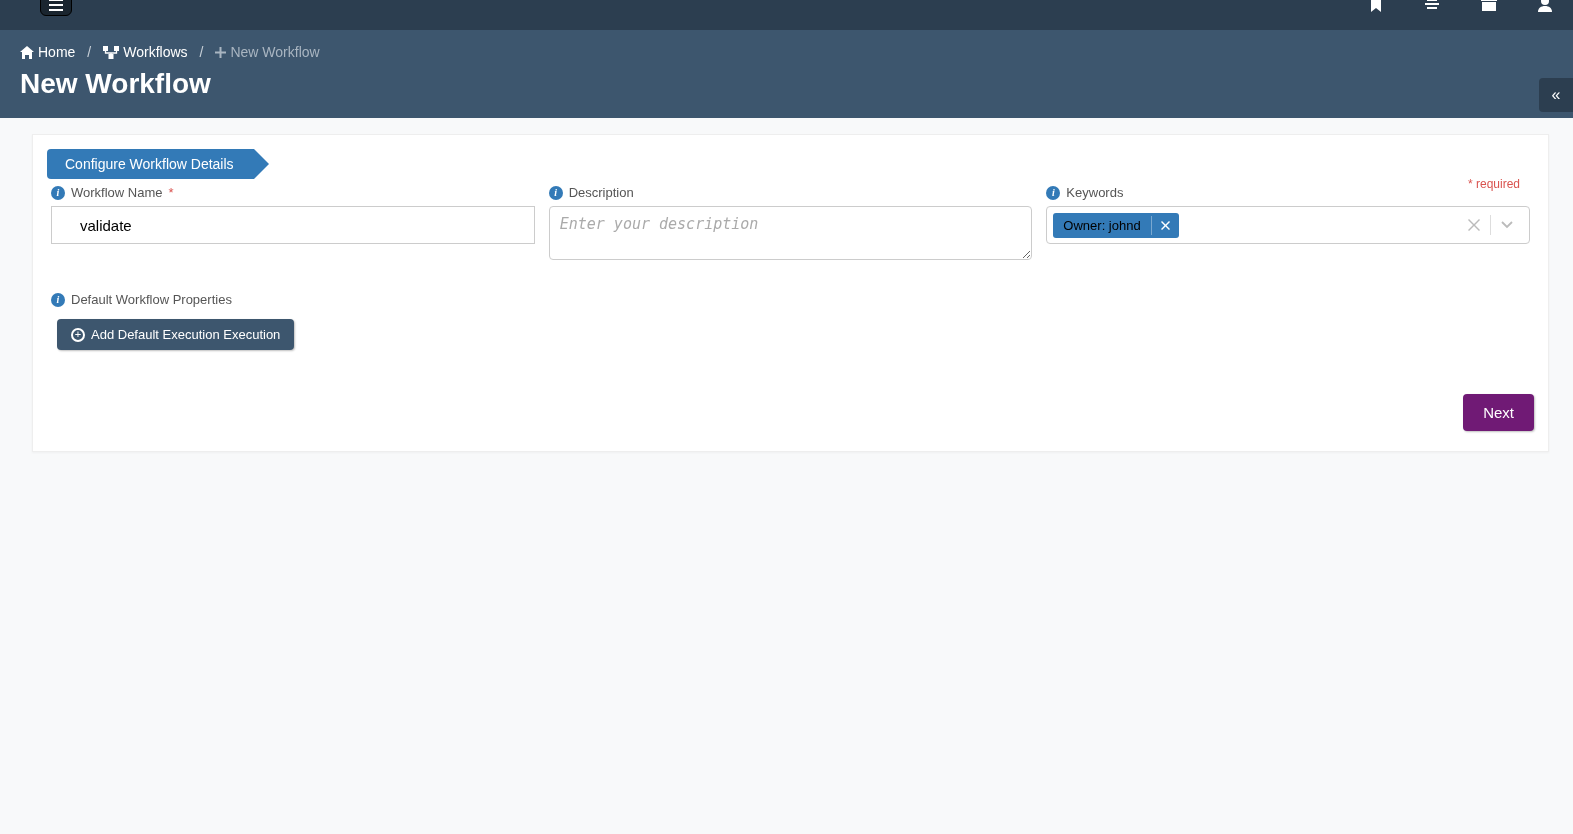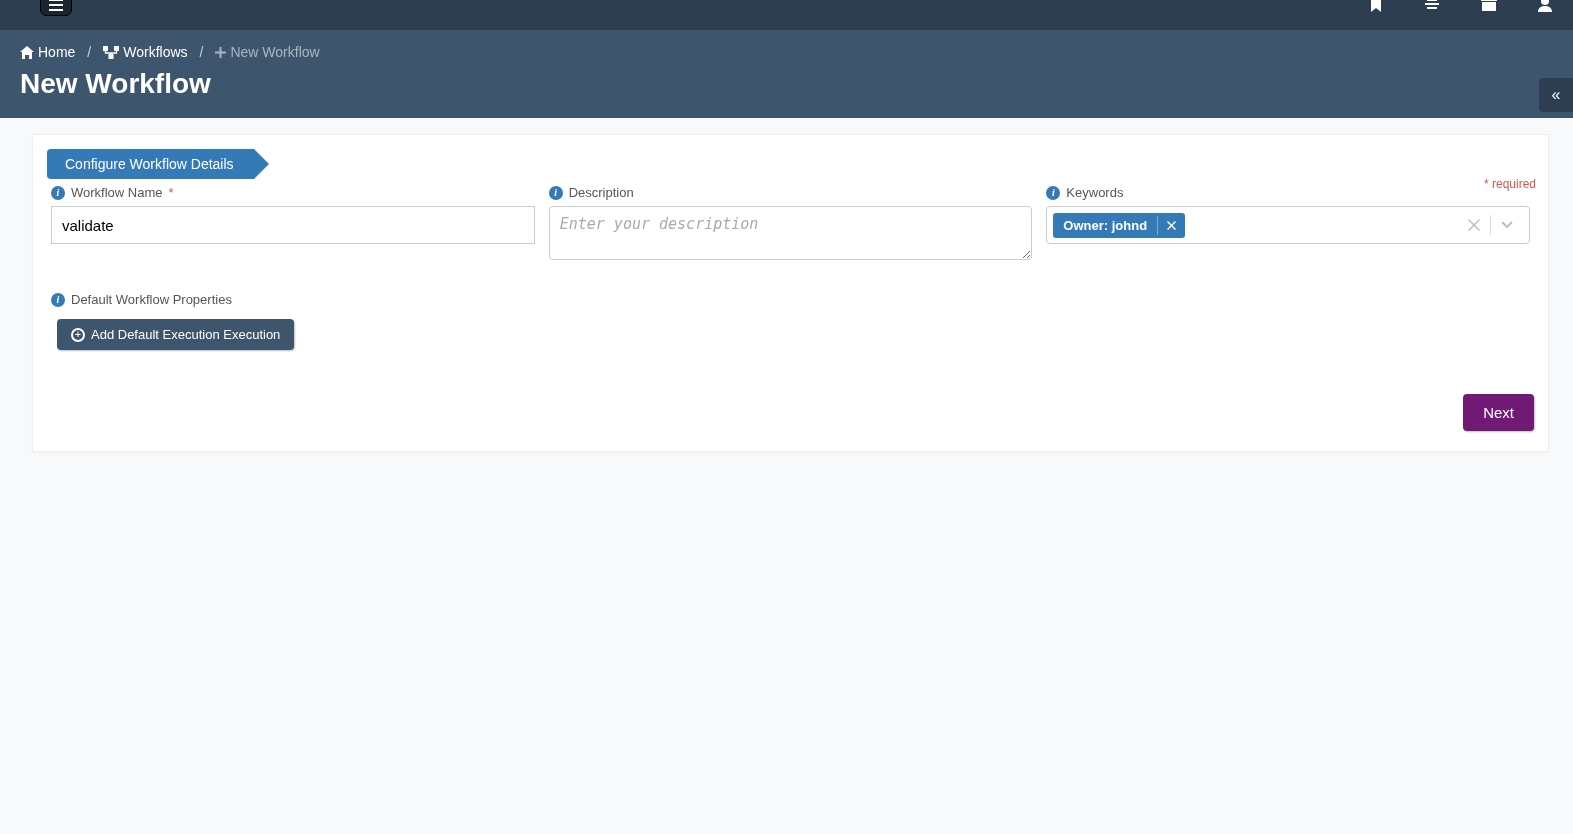--- a/index.html
+++ b/index.html
@@ -111,21 +111,21 @@
   border-bottom: 15px solid transparent;
   z-index: 2;
 }
 .step.active { background: #337ab7; color: #fff; }
 .step.active::after { border-left: 15px solid #337ab7; }
 .step.inactive { background: #dcdcdc; color: #888; }
 .step.inactive::after { border-left: 15px solid #dcdcdc; }
 
 .required-note {
   position: absolute;
-  right: 12px;
+  right: 28px;
   top: 42px;
   color: #d9534f;
   font-size: 12px;
 }
 
 
 .form-row {
   display: flex;
   gap: 14px;
   margin-bottom: 28px;
@@ -151,21 +151,21 @@
   align-items: center;
   justify-content: center;
   font-style: italic;
   font-family: Georgia, serif;
 }
 .req-star { color: #d9534f; }
 .text-input {
   width: 100%;
   height: 38px;
   border: 1px solid #ccc;
-  padding: 6px 10px;
+  padding: 6px 28px;
   font-size: 15px;
   outline: none;
 }
 .textarea-input {
   width: 100%;
   height: 54px;
   border: 1px solid #ccc;
   padding: 8px 10px;
   font-size: 15px;
   outline: none;
@@ -181,27 +181,27 @@
   min-height: 38px;
   border: 1px solid #ccc;
   border-radius: 4px;
   display: flex;
   align-items: center;
   padding: 4px 6px;
   position: relative;
 }
 .tag {
   background: #337ab7;
-  color: #ffffff;
+  color: #000000;
   border-radius: 3px;
   display: flex;
   align-items: center;
   overflow: hidden;
   font-size: 13px;
-  font-weight: 700;
+  font-weight: 400;
 }
 .tag-label { padding: 5px 10px; }
 .tag-remove {
   border-left: 1px solid rgba(255,255,255,.35);
   padding: 5px 9px;
   cursor: pointer;
   background: #337ab7;
 }
 .tag-select .clear {
   margin-left: auto;

